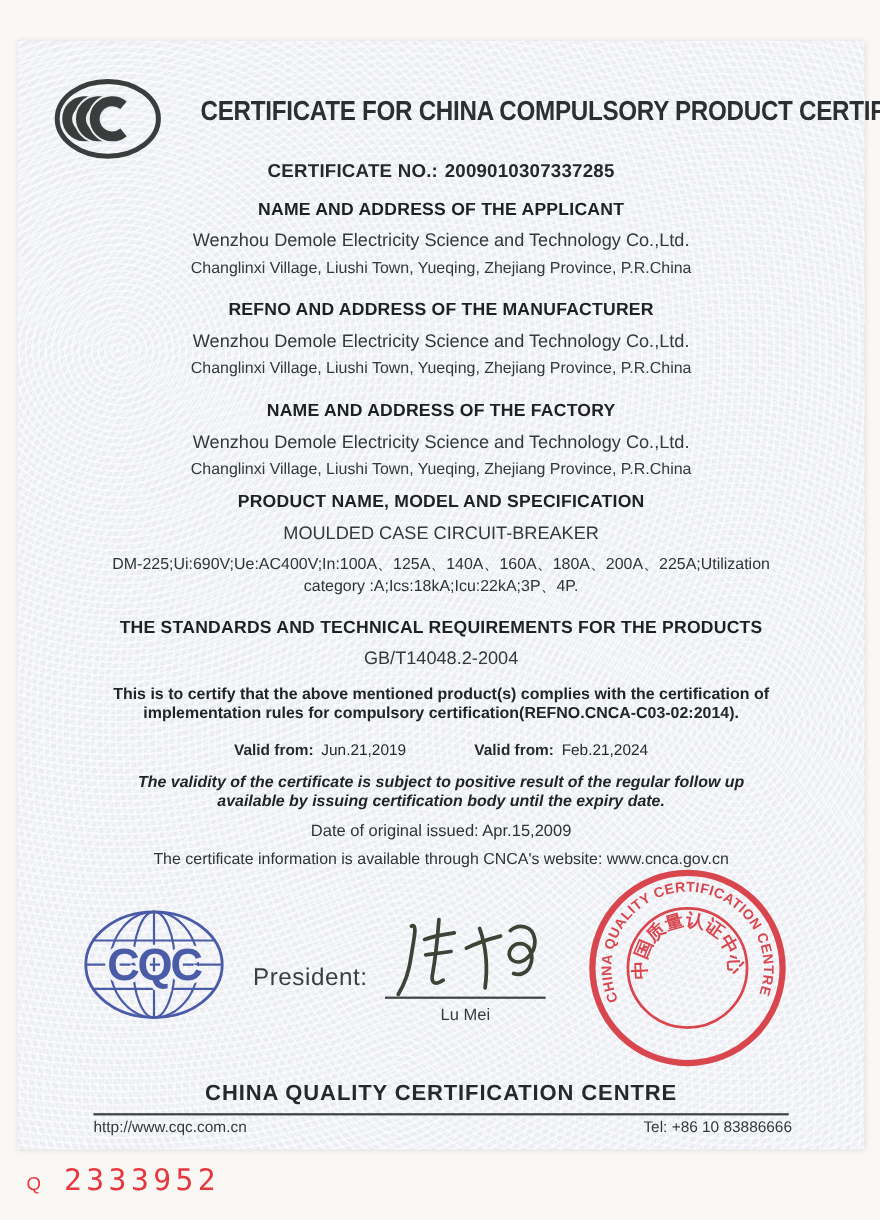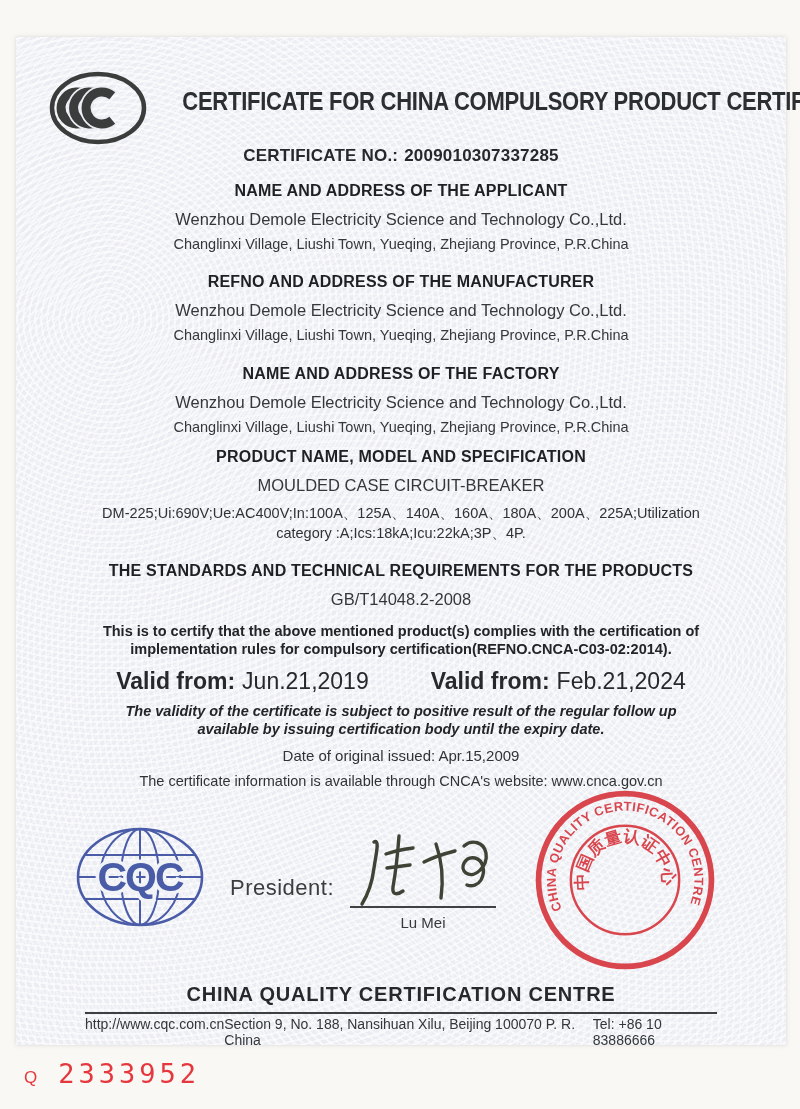--- a/index.html
+++ b/index.html
@@ -27,21 +27,21 @@
   }
   .title span { display:inline-block; transform:scaleX(.88); transform-origin:center; letter-spacing:-.3px; }
   .certno { top:108px; font-size:17px; font-weight:bold; line-height:22px; letter-spacing:.2px; }
   .certno .val { margin-left:6px; }
   .party h2, .blk h2 { font-size:16px; font-weight:bold; line-height:22px; color:#1e2023; letter-spacing:.2px; }
   .party .company { font-size:16.5px; line-height:22px; margin-top:6px; color:#35383b; }
   .party .address { font-size:14.5px; line-height:20px; margin-top:4px; color:#35383b; }
   .blk .main-line { font-size:16.5px; line-height:22px; margin-top:6px; color:#35383b; }
   .spec { margin-top:7px; font-size:14.5px; line-height:20px; color:#303336; }
   .statement { font-size:14.5px; font-weight:bold; line-height:18px; color:#222427; }
-  .valid-row { top:633px; display:flex; justify-content:center; gap:62px; font-size:23px; line-height:22px; }
+  .valid-row { top:633px; display:flex; justify-content:center; gap:62px; font-size:14px; line-height:22px; }
   .valid-row b { font-weight:bold; margin-right:7px; }
   .note { font-size:14.5px; font-weight:bold; line-height:18px; color:#222427;font-style:italic; }
   .plain15 { font-size:15px; line-height:20px; color:#303336; }
   .plain14 { font-size:14.5px; line-height:20px; color:#303336; }
   .president-label { position:absolute; left:214px; top:838px; font-size:22px; color:#3a3e3c; letter-spacing:.5px; }
   .sig-line { position:absolute; left:334px; top:869px; width:146px; height:2px; background:#3f4243; }
   .sig-name { position:absolute; left:334px; top:877px; width:146px; text-align:center; font-size:15px; color:#373a3c; }
   .footer-org { top:944px; font-size:20px; font-weight:bold; letter-spacing:.8px; color:#26292b; line-height:26px; }
   .footer-rule { position:absolute; left:69px; top:975px; width:632px; height:2px; background:#3c4043; }
   .footer-row { position:absolute; left:69px; right:66px; top:979px; display:flex; justify-content:space-between; align-items:baseline; font-size:14px; color:#33373a; line-height:16px; }
@@ -97,21 +97,21 @@
     <h2>PRODUCT NAME, MODEL AND SPECIFICATION</h2>
     <div class="main-line">MOULDED CASE CIRCUIT-BREAKER</div>
     <div class="spec">
       <div>DM-225;Ui:690V;Ue:AC400V;In:100A、125A、140A、160A、180A、200A、225A;Utilization</div>
       <div>category :A;Ics:18kA;Icu:22kA;3P、4P.</div>
     </div>
   </div>
 
   <div class="abs blk" style="top:523px">
     <h2>THE STANDARDS AND TECHNICAL REQUIREMENTS FOR THE PRODUCTS</h2>
-    <div class="main-line">GB/T14048.2-2008</div>
+    <div class="main-line">GB/T14048.2-2004</div>
   </div>
 
   <div class="abs statement" style="top:585px">
     <div>This is to certify that the above mentioned product(s) complies with the certification of</div>
     <div>implementation rules for compulsory certification(REFNO.CNCA-C03-02:2014).</div>
   </div>
 
   <div class="abs valid-row">
     <div><b>Valid from:</b><span>Jun.21,2019</span></div>
     <div><b>Valid from:</b><span>Feb.21,2024</span></div>
@@ -166,21 +166,20 @@
     </text>
     <text font-family="Liberation Sans, sans-serif" font-size="17" font-weight="bold" fill="#d73840">
       <textPath href="#innerPath" startOffset="0" textLength="142" lengthAdjust="spacingAndGlyphs">中国质量认证中心</textPath>
     </text>
   </svg>
 
   <div class="abs footer-org">CHINA QUALITY CERTIFICATION CENTRE</div>
   <div class="footer-rule"></div>
   <div class="footer-row">
     <span>http://www.cqc.com.cn</span>
-    <span>Section 9,  No. 188, Nansihuan Xilu, Beijing  100070 P. R. China</span>
     <span>Tel: +86 10 83886666</span>
   </div>
 </div>
 
 <div class="serial">
   <span class="q">Q</span>
   <span class="num">2333952</span>
 </div>
 
 </body></html>

